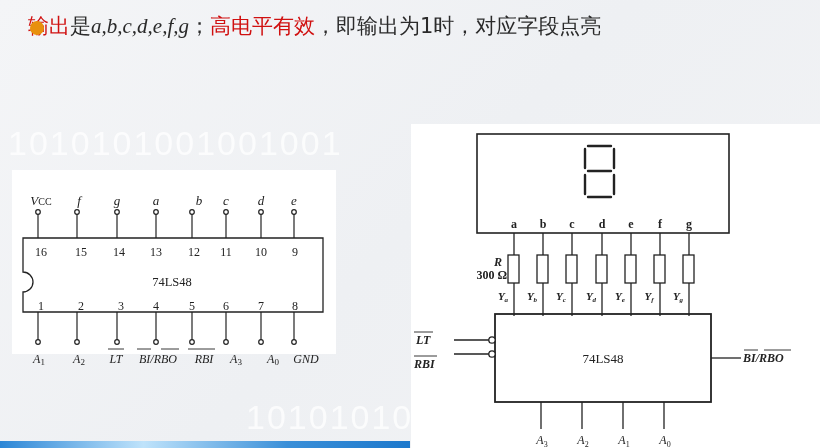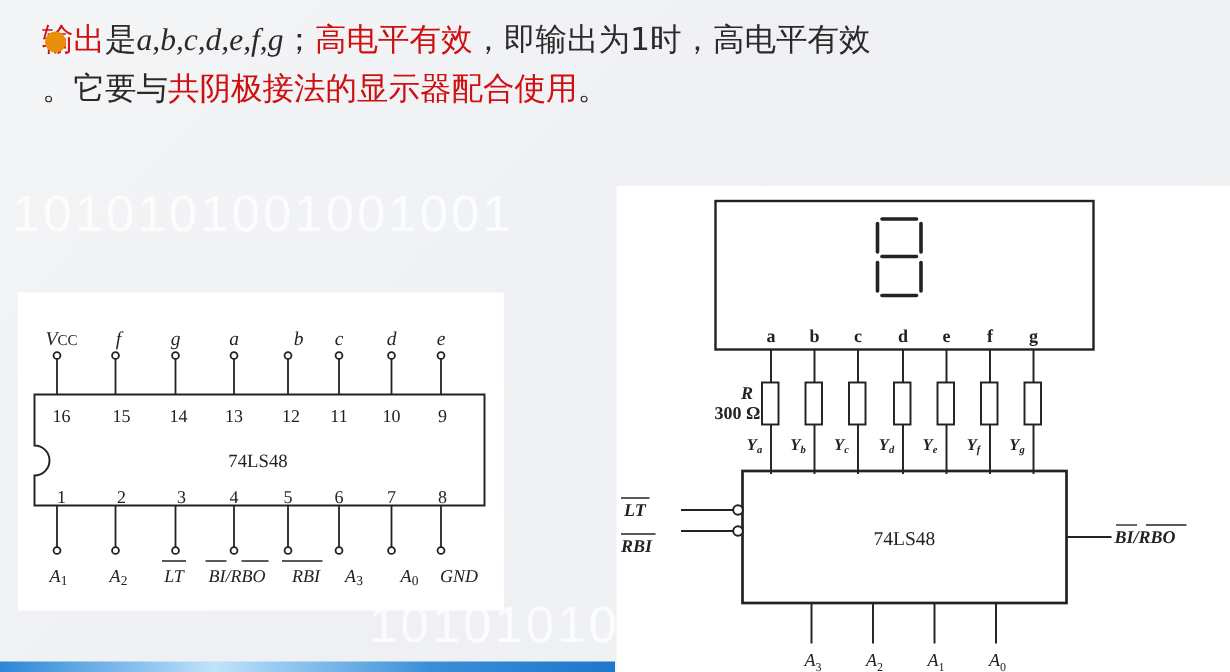--- a/index.html
+++ b/index.html
@@ -21,28 +21,25 @@
 </style>
 </head>
 <body>
 
 <div class="bg-digits" style="left:8px;top:124px;">1010101001001001</div>
 <div class="bg-digits" style="left:246px;top:398px;">1010101010</div>
 
 <div class="text-block">
   <span class="bullet"></span>
   <div class="line">
-    <span class="red">输出</span><span>是</span><span class="ital">a,b,c,d,e,f,g</span><span>；</span><span class="red">高电平有效</span><span>，即输出为1时，高电平有效</span>
-  </div>
-  <div class="line">
-    <span>。它要与</span><span class="red">共阴极接法的显示器配合使用</span><span>。</span>
+    <span class="red">输出</span><span>是</span><span class="ital">a,b,c,d,e,f,g</span><span>；</span><span class="red">高电平有效</span><span>，即输出为1时，对应字段点亮</span>
   </div>
 </div>
 
-<div class="panel" style="left:12px;top:170px;width:324px;height:212px;margin-top:25px;">
+<div class="panel" style="left:12px;top:170px;width:324px;height:184px;">
   <svg width="324" height="208" viewBox="0 0 324 208">
 
     <path d="M11,68 L311,68 L311,142 L11,142 L11,122 A10,10 0 0 0 11,102 Z" fill="none" stroke="#222" stroke-width="1.3"></path>
     <g stroke="#222" stroke-width="1.2" fill="#fff">
       <line x1="26" y1="42" x2="26" y2="68"></line>
         <circle cx="26" cy="42" r="2.3"></circle>
       <line x1="65" y1="42" x2="65" y2="68"></line>
         <circle cx="65" cy="42" r="2.3"></circle>
       <line x1="105" y1="42" x2="105" y2="68"></line>
         <circle cx="105" cy="42" r="2.3"></circle>

